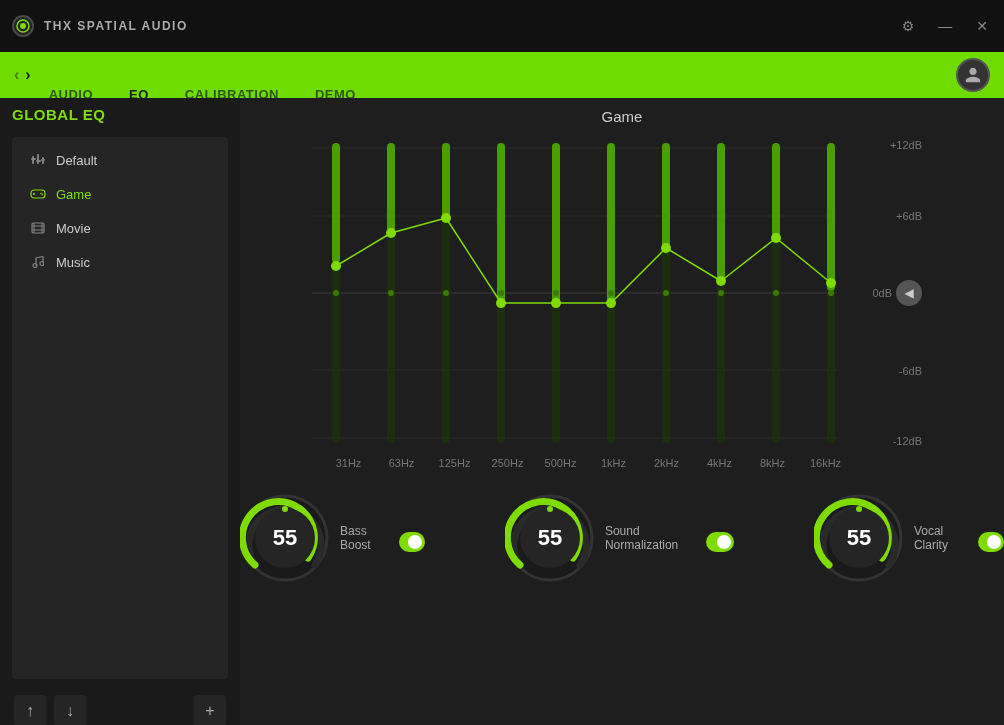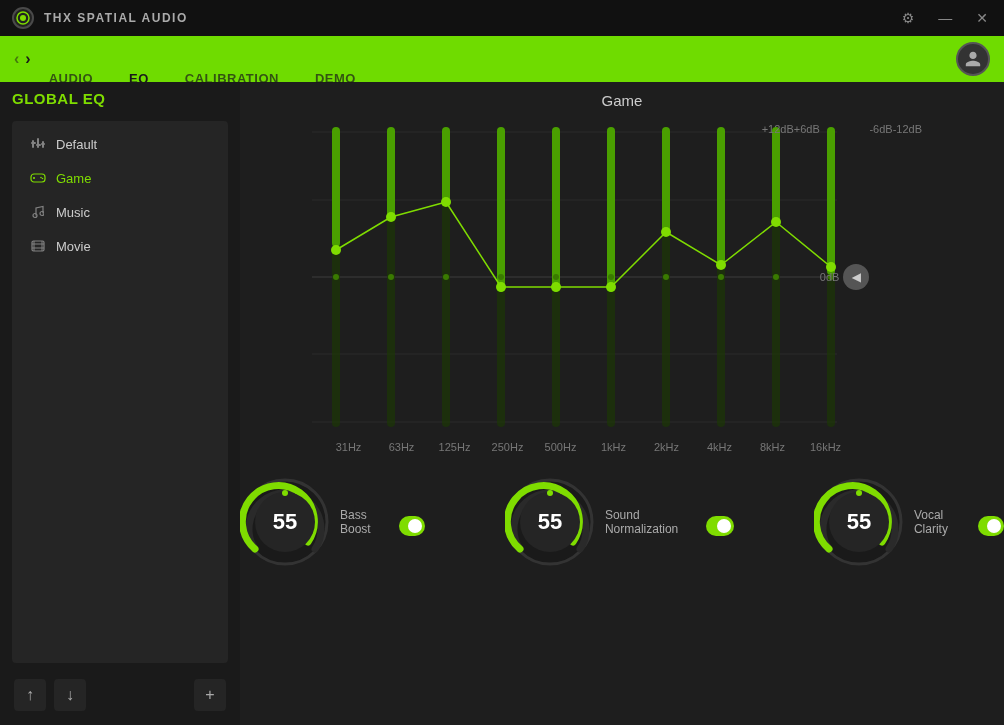--- a/index.html
+++ b/index.html
@@ -8,21 +8,21 @@
       height: 725px;
       background: #1a1a1a;
       font-family: 'Segoe UI', Arial, sans-serif;
       color: #fff;
       overflow: hidden;
       position: relative;
     }
 
     
     .title-bar {
-      height: 36px;
+      height: 52px;
       background: #111;
       display: flex;
       align-items: center;
       justify-content: space-between;
       padding: 0 12px;
       user-select: none;
     }
     .title-bar-left {
       display: flex;
       align-items: center;
@@ -375,55 +375,55 @@
             <line x1="3" y1="6" x2="5" y2="6" stroke="#7fdc00" stroke-width="1.2"></line>
             <circle cx="11" cy="5.5" r="0.8" fill="#7fdc00"></circle>
             <circle cx="12.5" cy="6.5" r="0.8" fill="#7fdc00"></circle>
           </svg>
         </span>
         <span>Game</span>
       </div>
 
       <div class="sidebar-item">
         <span class="sidebar-item-icon">
-          <svg width="12" height="14" viewBox="0 0 12 14" fill="none">
-            <path d="M4 10V3l7-1.5V8" stroke="#aaa" stroke-width="1.2" stroke-linecap="round"></path>
-            <circle cx="3" cy="10.5" r="2" stroke="#aaa" stroke-width="1.2"></circle>
-            <circle cx="10" cy="8.5" r="2" stroke="#aaa" stroke-width="1.2"></circle>
-          </svg>
-        </span>
-        <span>Music</span>
-      </div>
-
-      <div class="sidebar-item">
-        <span class="sidebar-item-icon">
           <svg width="14" height="14" viewBox="0 0 14 14" fill="none">
             <rect x="1" y="2" width="12" height="10" rx="1.5" stroke="#aaa" stroke-width="1.2"></rect>
             <line x1="3" y1="2" x2="3" y2="12" stroke="#aaa" stroke-width="1"></line>
             <line x1="11" y1="2" x2="11" y2="12" stroke="#aaa" stroke-width="1"></line>
             <line x1="1" y1="5" x2="13" y2="5" stroke="#aaa" stroke-width="1"></line>
             <line x1="1" y1="9" x2="13" y2="9" stroke="#aaa" stroke-width="1"></line>
           </svg>
         </span>
         <span>Movie</span>
       </div>
+
+      <div class="sidebar-item">
+        <span class="sidebar-item-icon">
+          <svg width="12" height="14" viewBox="0 0 12 14" fill="none">
+            <path d="M4 10V3l7-1.5V8" stroke="#aaa" stroke-width="1.2" stroke-linecap="round"></path>
+            <circle cx="3" cy="10.5" r="2" stroke="#aaa" stroke-width="1.2"></circle>
+            <circle cx="10" cy="8.5" r="2" stroke="#aaa" stroke-width="1.2"></circle>
+          </svg>
+        </span>
+        <span>Music</span>
+      </div>
     </div>
     <div class="sidebar-footer">
       <button class="sidebar-footer-btn">↑</button>
       <button class="sidebar-footer-btn">↓</button>
       <button class="sidebar-footer-btn sidebar-footer-add">+</button>
     </div>
   </div>
 
   <div class="eq-panel">
     <div class="eq-title">Game</div>
 
     <div style="position: relative; width: 620px;">
 
-      <div style="position: absolute; right: 10px; top: 0; height: 320px; display: flex; justify-content: space-between; padding: 6px 0;">
+      <div style="position: absolute; right: 10px; top: 0; height: 320px; display: flex; flex-direction: column; justify-content: space-between; padding: 6px 0;">
         <span class="eq-db-label">+12dB</span>
         <span class="eq-db-label">+6dB</span>
         <span class="eq-db-label" style="display:flex;align-items:center;gap:4px;">
           0dB
           <button class="zero-db-btn">◀</button>
         </span>
         <span class="eq-db-label">-6dB</span>
         <span class="eq-db-label">-12dB</span>
       </div>
 

